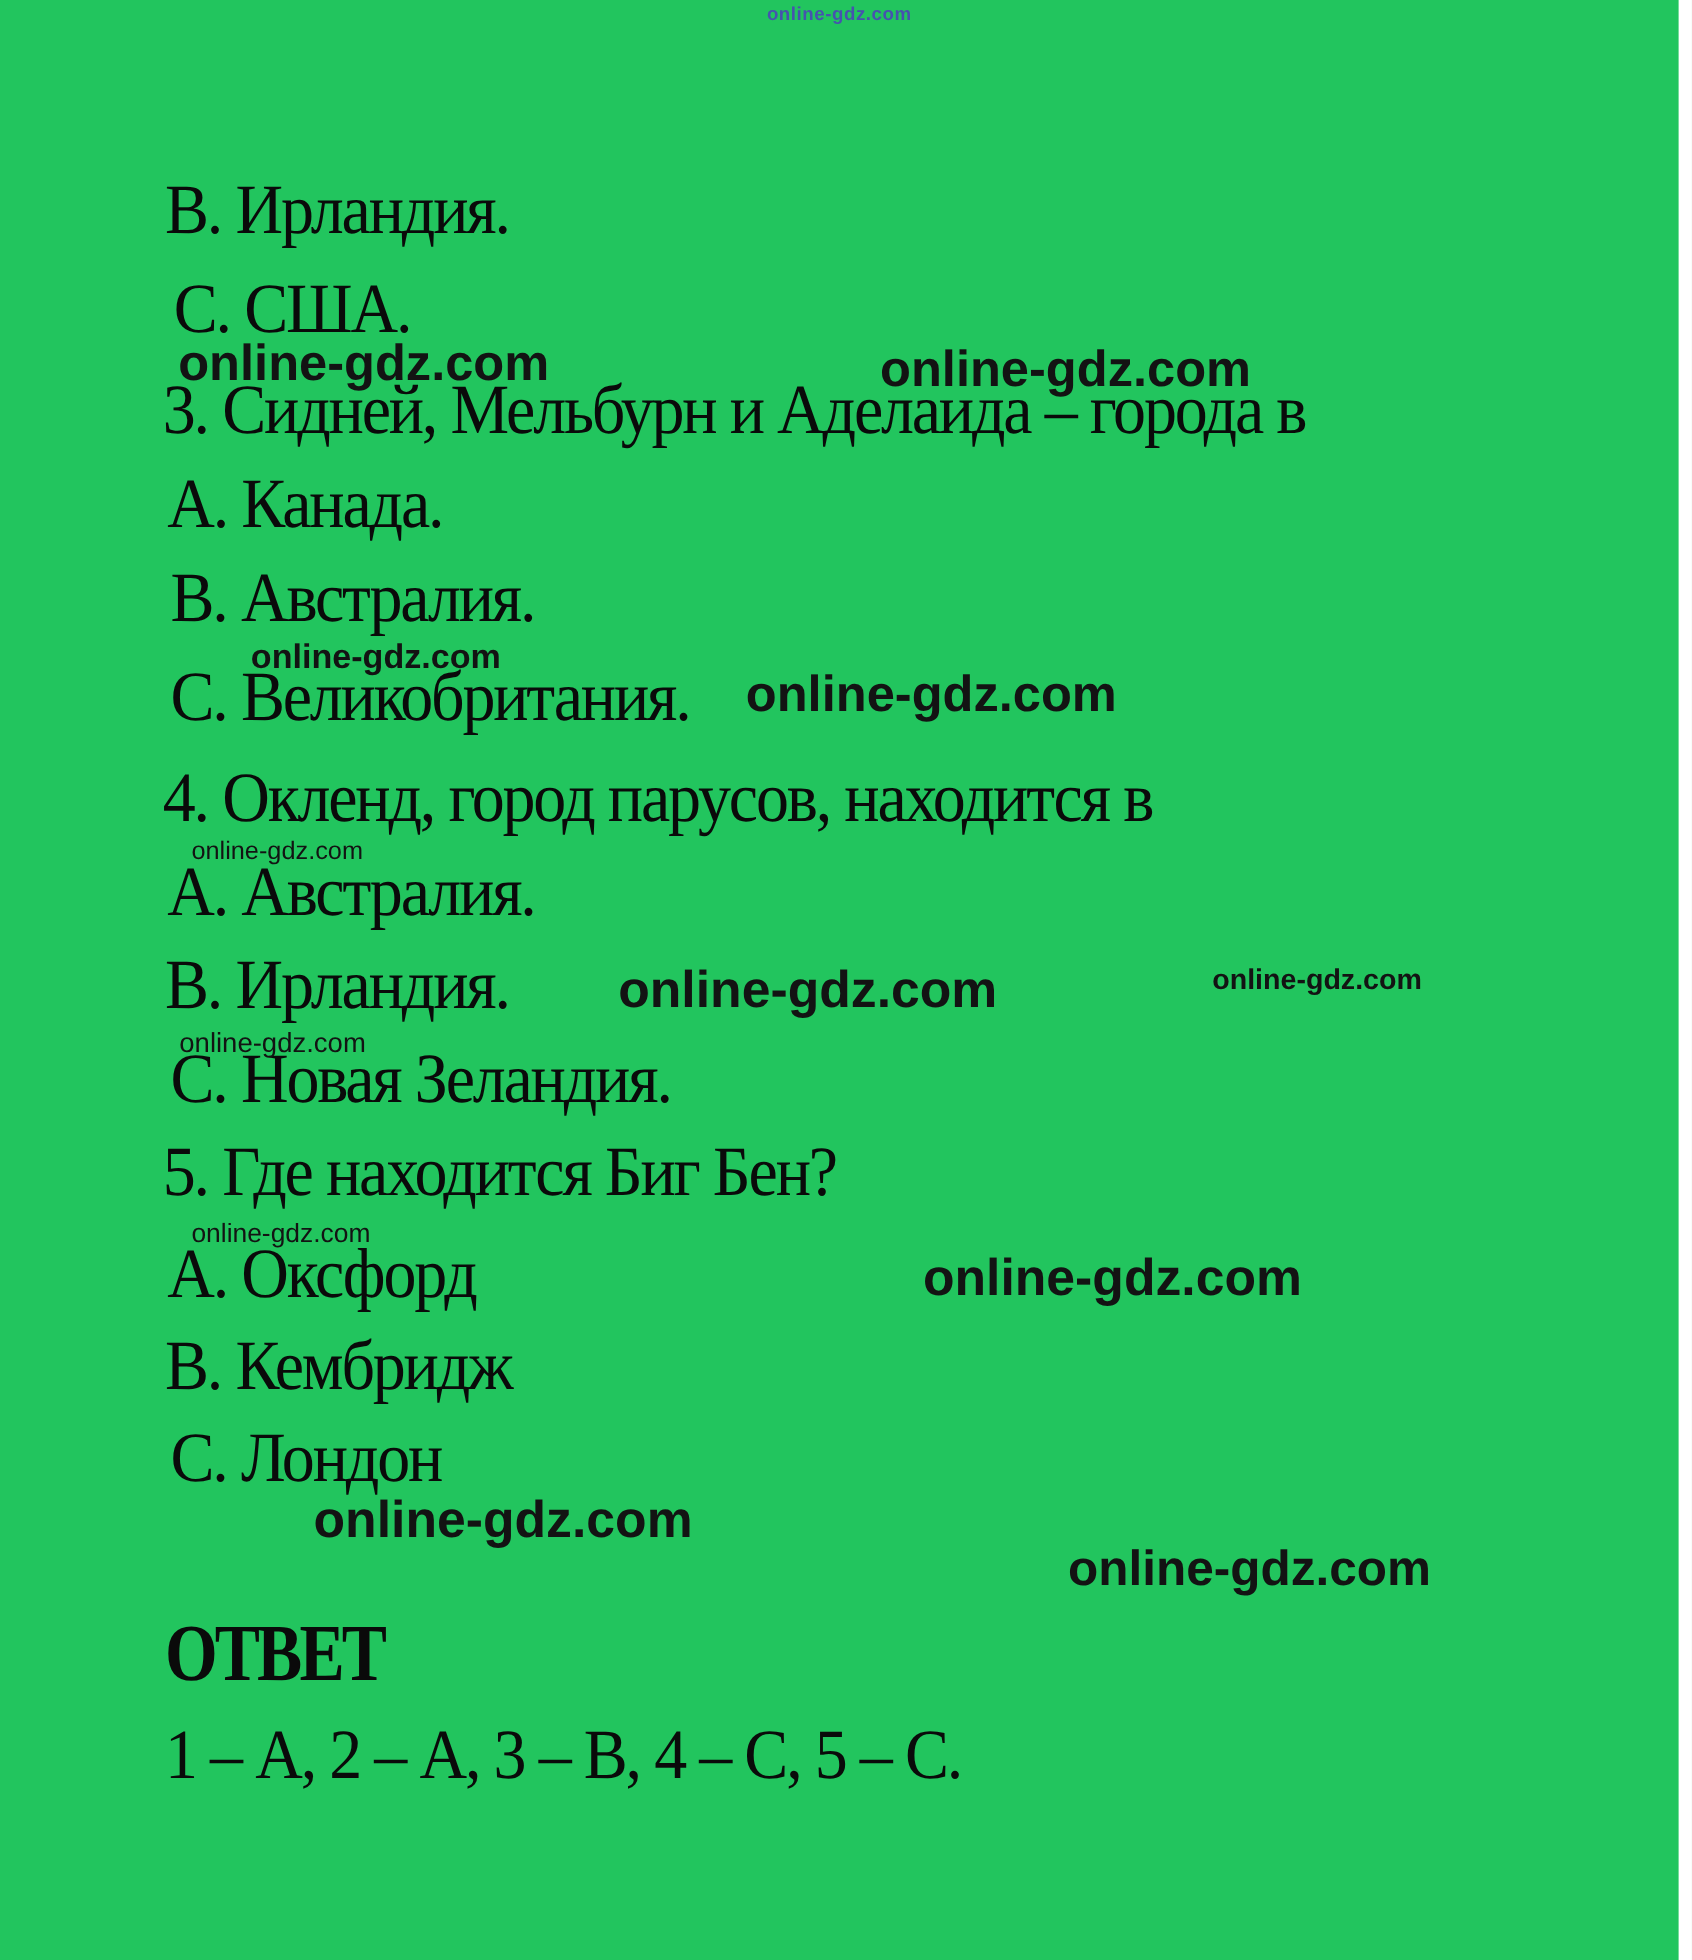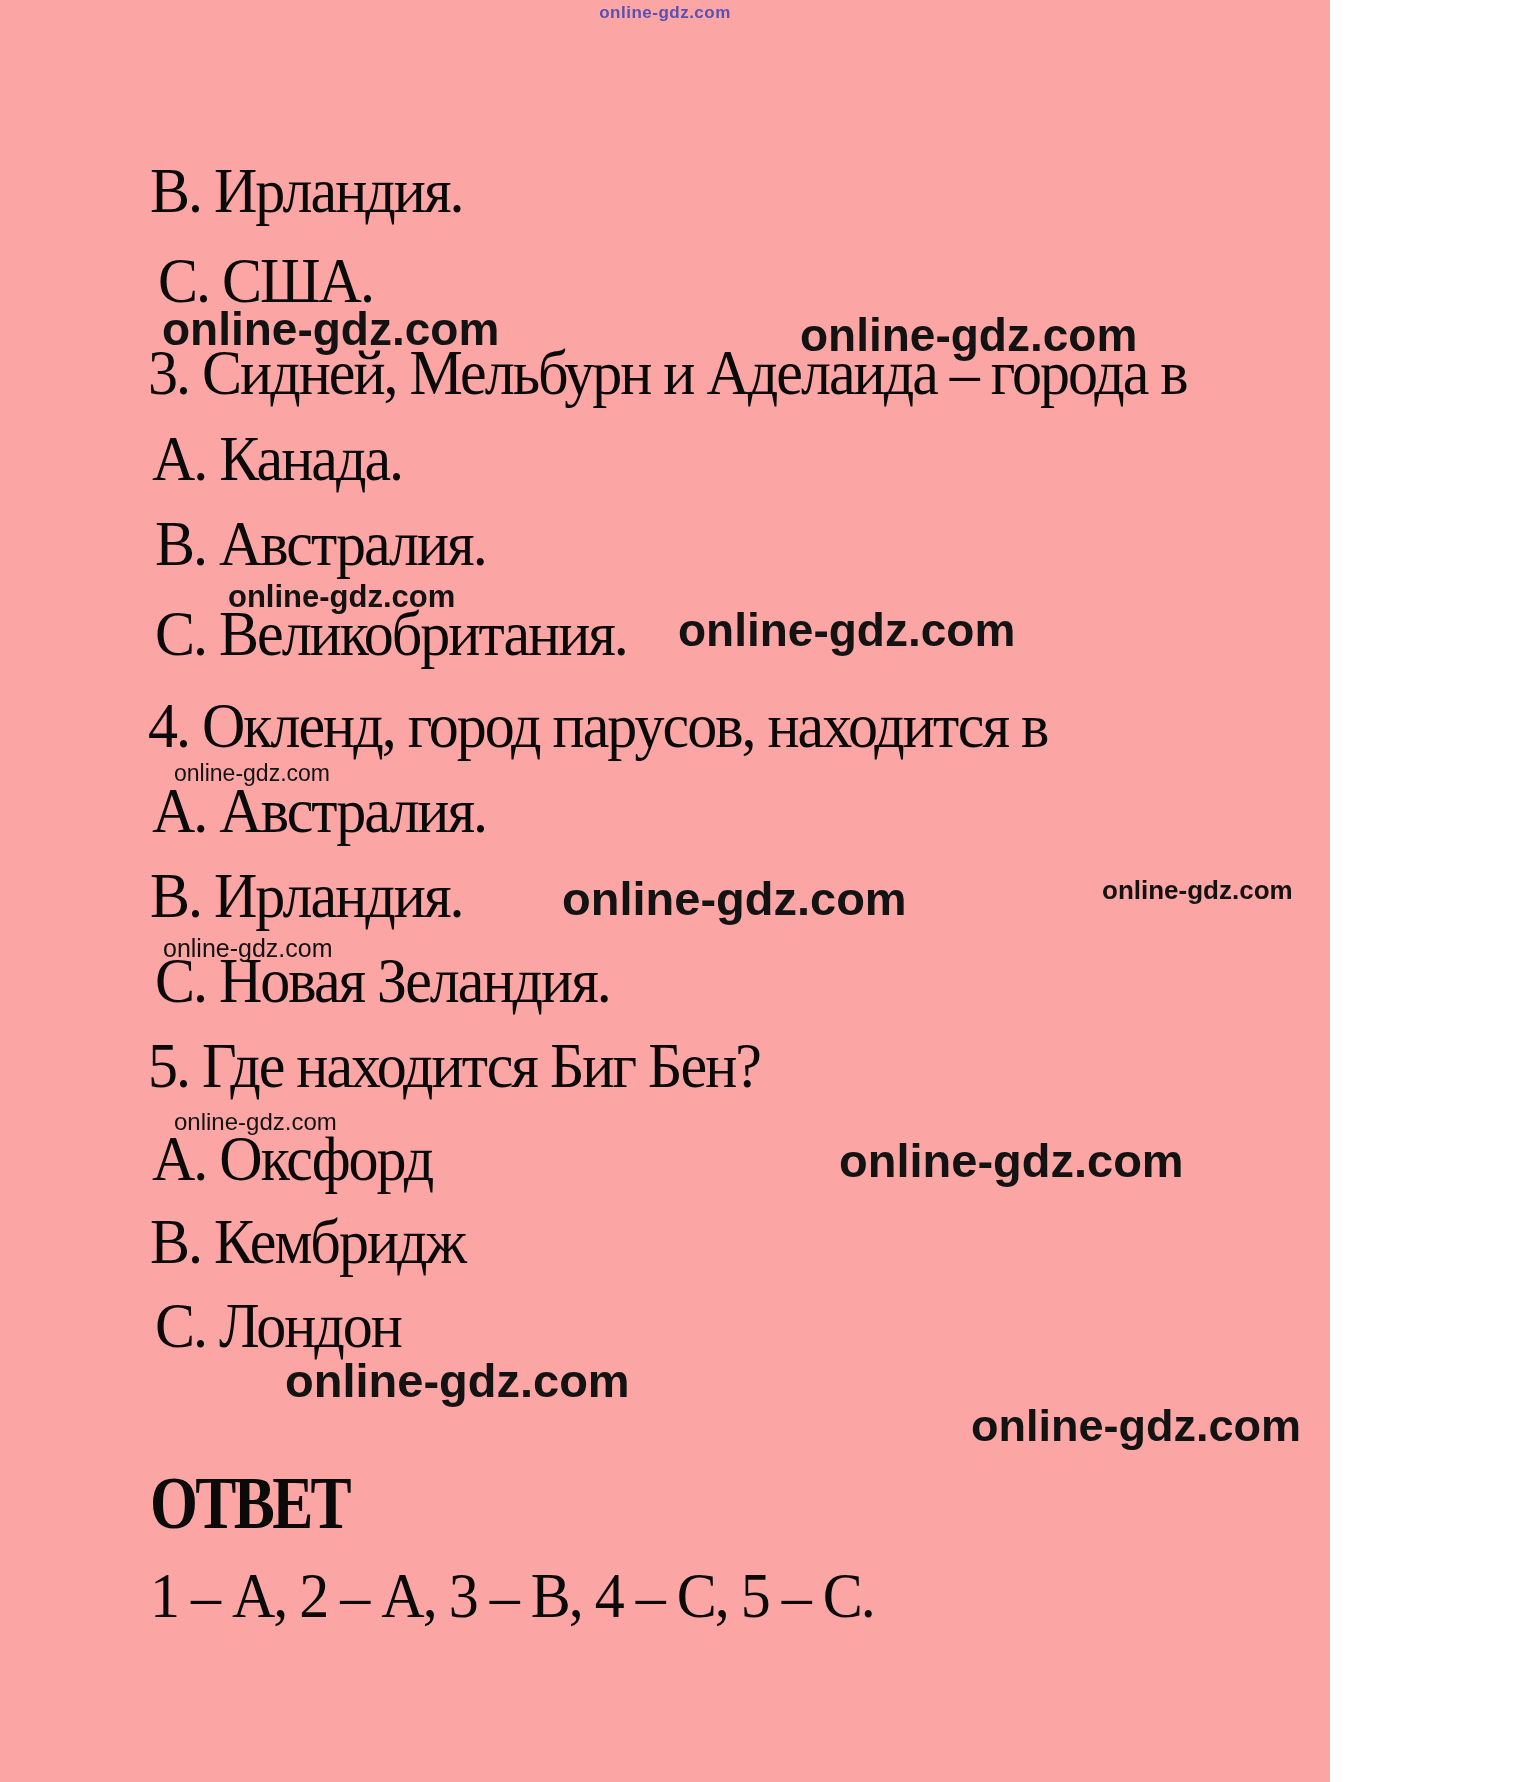--- a/index.html
+++ b/index.html
@@ -1,20 +1,20 @@
 <!DOCTYPE html>
 <html><head>
 <meta charset="utf-8">
 <style>
   html, body { margin: 0; padding: 0; background: #ffffff; }
   .page {
     position: relative;
-    width: 1330px;
+    width: 1526px;
     height: 1782px;
-    background: #fca5a5;
+    background: #22c55e;
     overflow: hidden;
     font-family: "Liberation Serif", "DejaVu Serif", serif;
   }
   .line {
     position: absolute;
     font-family: "Liberation Serif", "DejaVu Serif", serif;
     font-size: 60px;
     line-height: 1;
     letter-spacing: -2px;
     color: #0a0a0a;

